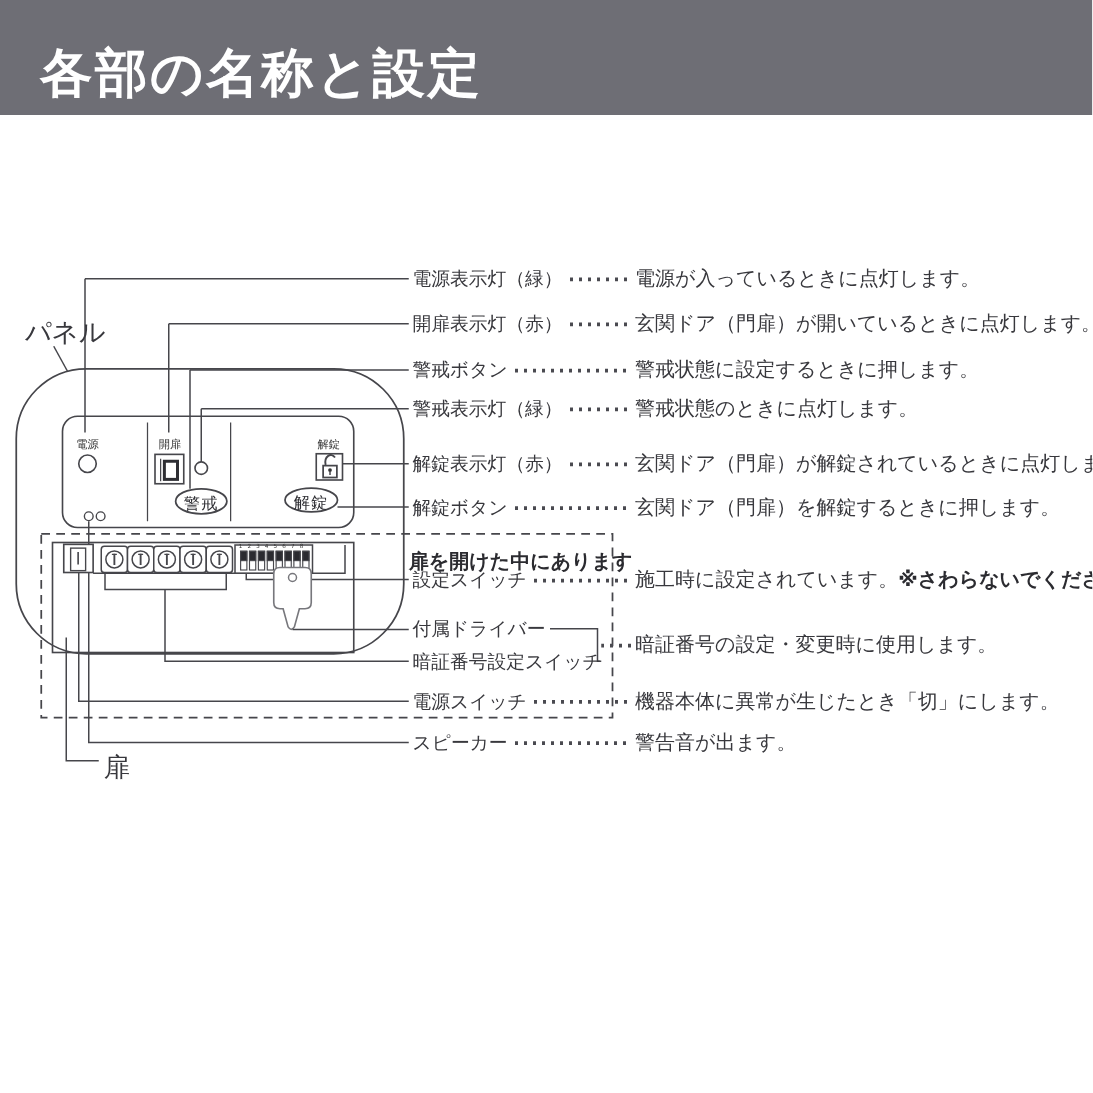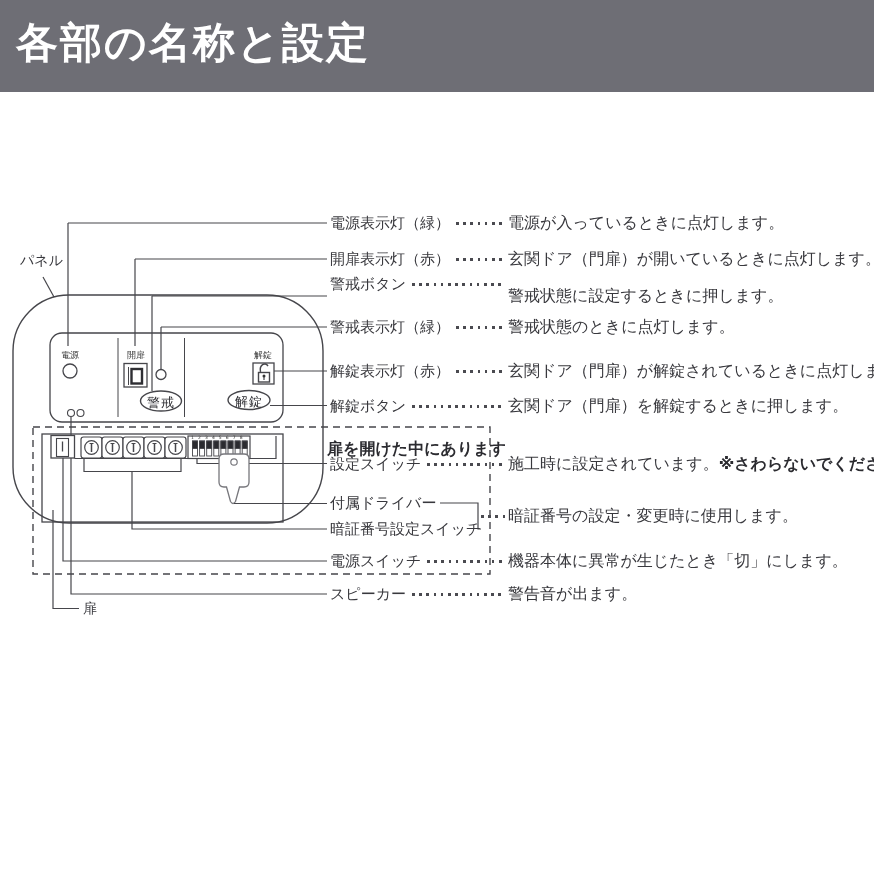--- a/index.html
+++ b/index.html
@@ -1,25 +1,25 @@
 <!DOCTYPE html>
 <html><head>
 <meta charset="utf-8">
 <style>
   html,body{margin:0;padding:0;background:#fff;}
   .page{position:relative;width:874px;height:874px;background:#ffffff;overflow:hidden;
         font-family:"DejaVu Sans","Liberation Sans",sans-serif;color:#38383d;}
   .hdr{position:absolute;left:0;top:0;width:874px;height:92px;background:#6e6e75;}
-  .hdr h1{margin:0;padding:18px 0 0 16px;font-size:42px;line-height:1.2;font-weight:900;
+  .hdr h1{margin:16px;padding:18px 0 0 16px;font-size:42px;line-height:1.2;font-weight:900;
           color:#ffffff;letter-spacing:2px;}
   svg.art{position:absolute;left:0;top:0;width:874px;height:874px;z-index:1;}
   .txt{position:absolute;z-index:2;white-space:nowrap;}
   .small-led-label{font-size:9px;color:#333;text-align:center;width:26px;}
   .btn-label{font-size:13px;color:#2e2e33;text-align:center;width:42px;letter-spacing:1px;}
-  .jp-label{font-size:14px;color:#38383d;}
+  .jp-label{font-size:21px;color:#38383d;}
   .ann{position:absolute;left:330px;width:178px;height:20px;display:flex;align-items:center;z-index:2;}
   .ann .lbl{font-size:15px;white-space:nowrap;color:#38383d;}
   .dots{flex:1;height:2.6px;align-self:center;margin:1px 3px 0 6px;
         background-image:repeating-linear-gradient(to right,#4a4a50 0 2.6px,transparent 2.6px 7.2px);}
   .desc{position:absolute;left:508px;height:20px;line-height:20px;font-size:16px;
         white-space:nowrap;z-index:2;color:#38383d;}
   .desc b{font-weight:bold;color:#2b2b30;}
   .note{position:absolute;left:327px;font-size:16px;font-weight:bold;color:#2b2b30;z-index:2;white-space:nowrap;}
   .minidots{position:absolute;left:481px;top:515px;width:25px;height:2.6px;z-index:2;
         background-image:repeating-linear-gradient(to right,#4a4a50 0 2.6px,transparent 2.6px 7.2px);}
@@ -173,21 +173,21 @@
       <span class="dots"></span>
   </div>
   <div class="desc" style="top:213px;">電源が入っているときに点灯します。</div>
 
   <div class="ann" style="top:249px;">
     <span class="lbl">開扉表示灯（赤）</span>
       <span class="dots"></span>
   </div>
   <div class="desc" style="top:249px;">玄関ドア（門扉）が開いているときに点灯します。</div>
 
-  <div class="ann" style="top:274px;text-align:center;">
+  <div class="ann" style="top:286px;text-align:center;">
     <span class="lbl">警戒ボタン</span>
       <span class="dots"></span>
   </div>
   <div class="desc" style="top:286px;">警戒状態に設定するときに押します。</div>
 
   <div class="ann" style="top:317px;">
     <span class="lbl">警戒表示灯（緑）</span>
       <span class="dots"></span>
   </div>
   <div class="desc" style="top:317px;">警戒状態のときに点灯します。</div>

